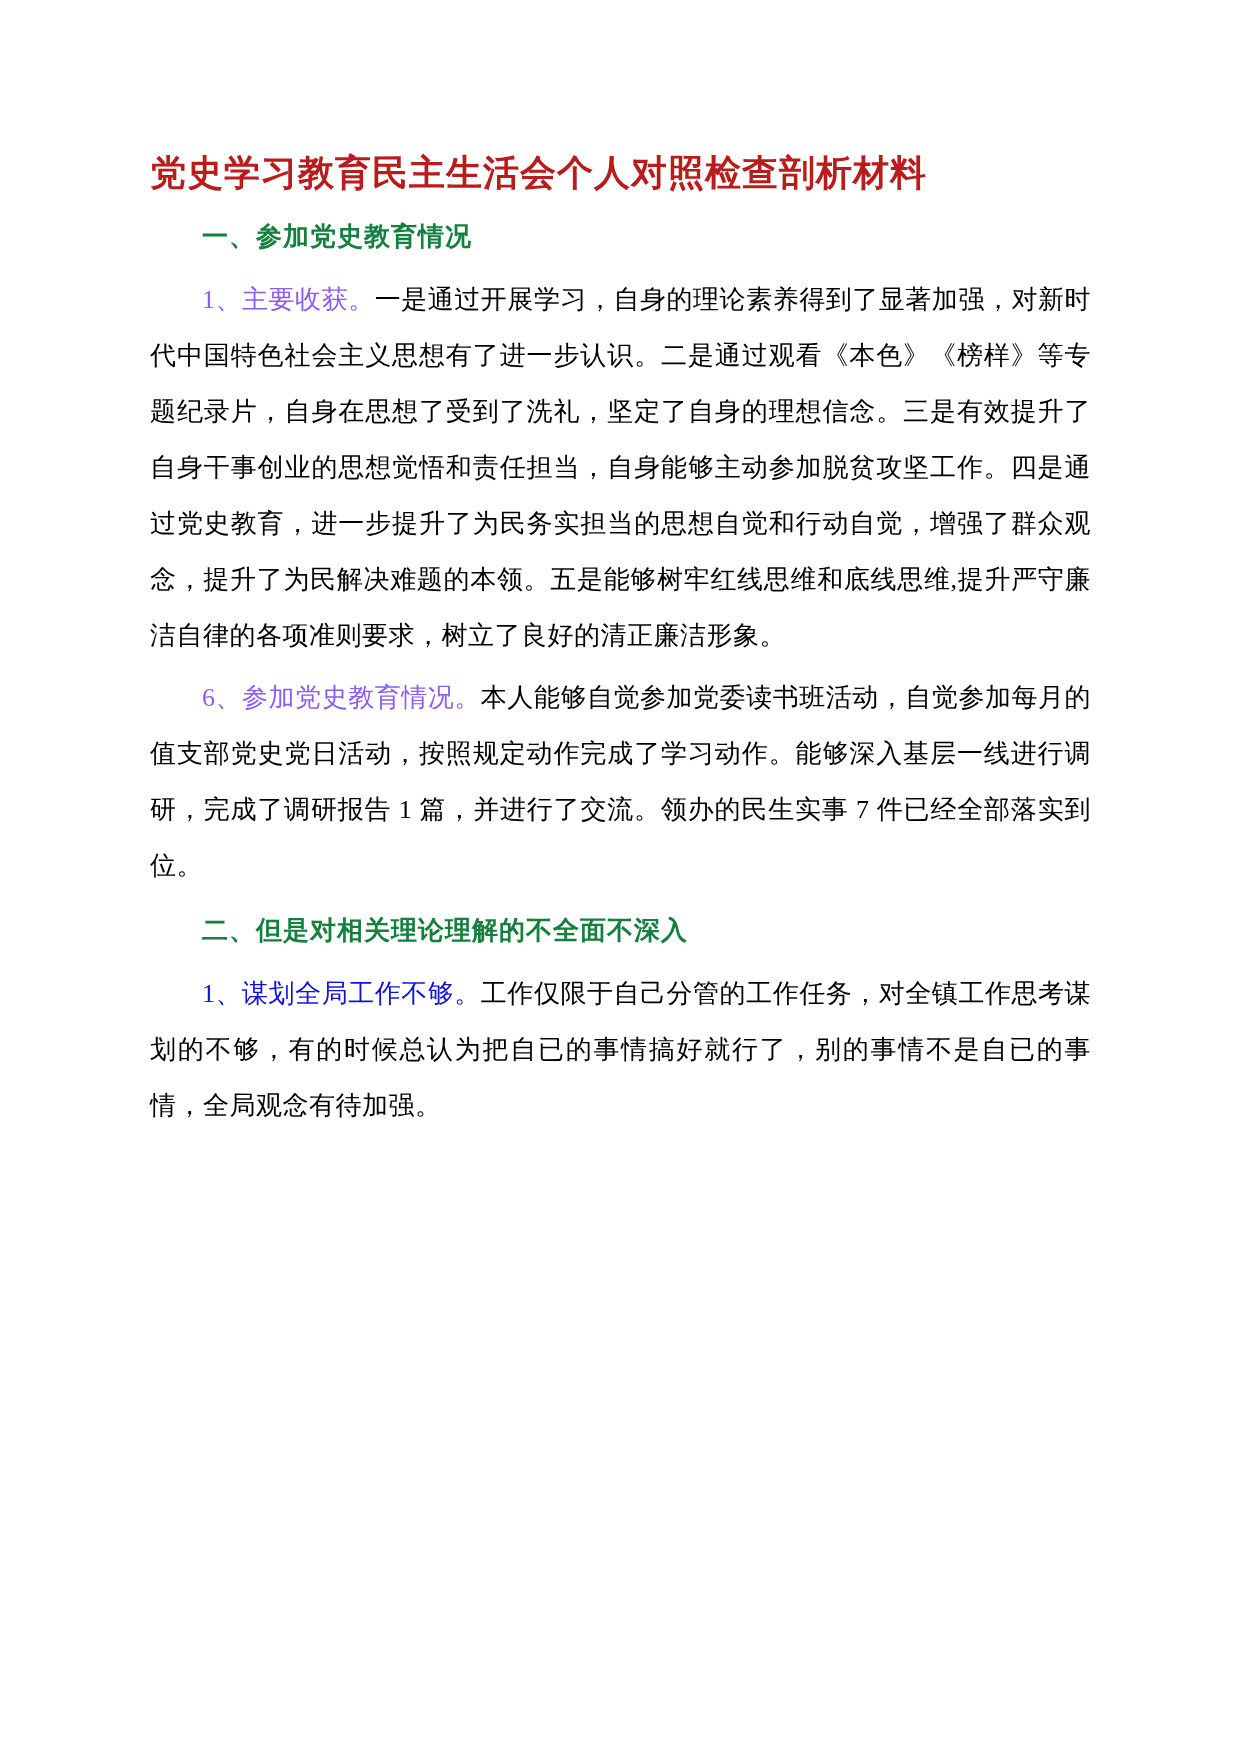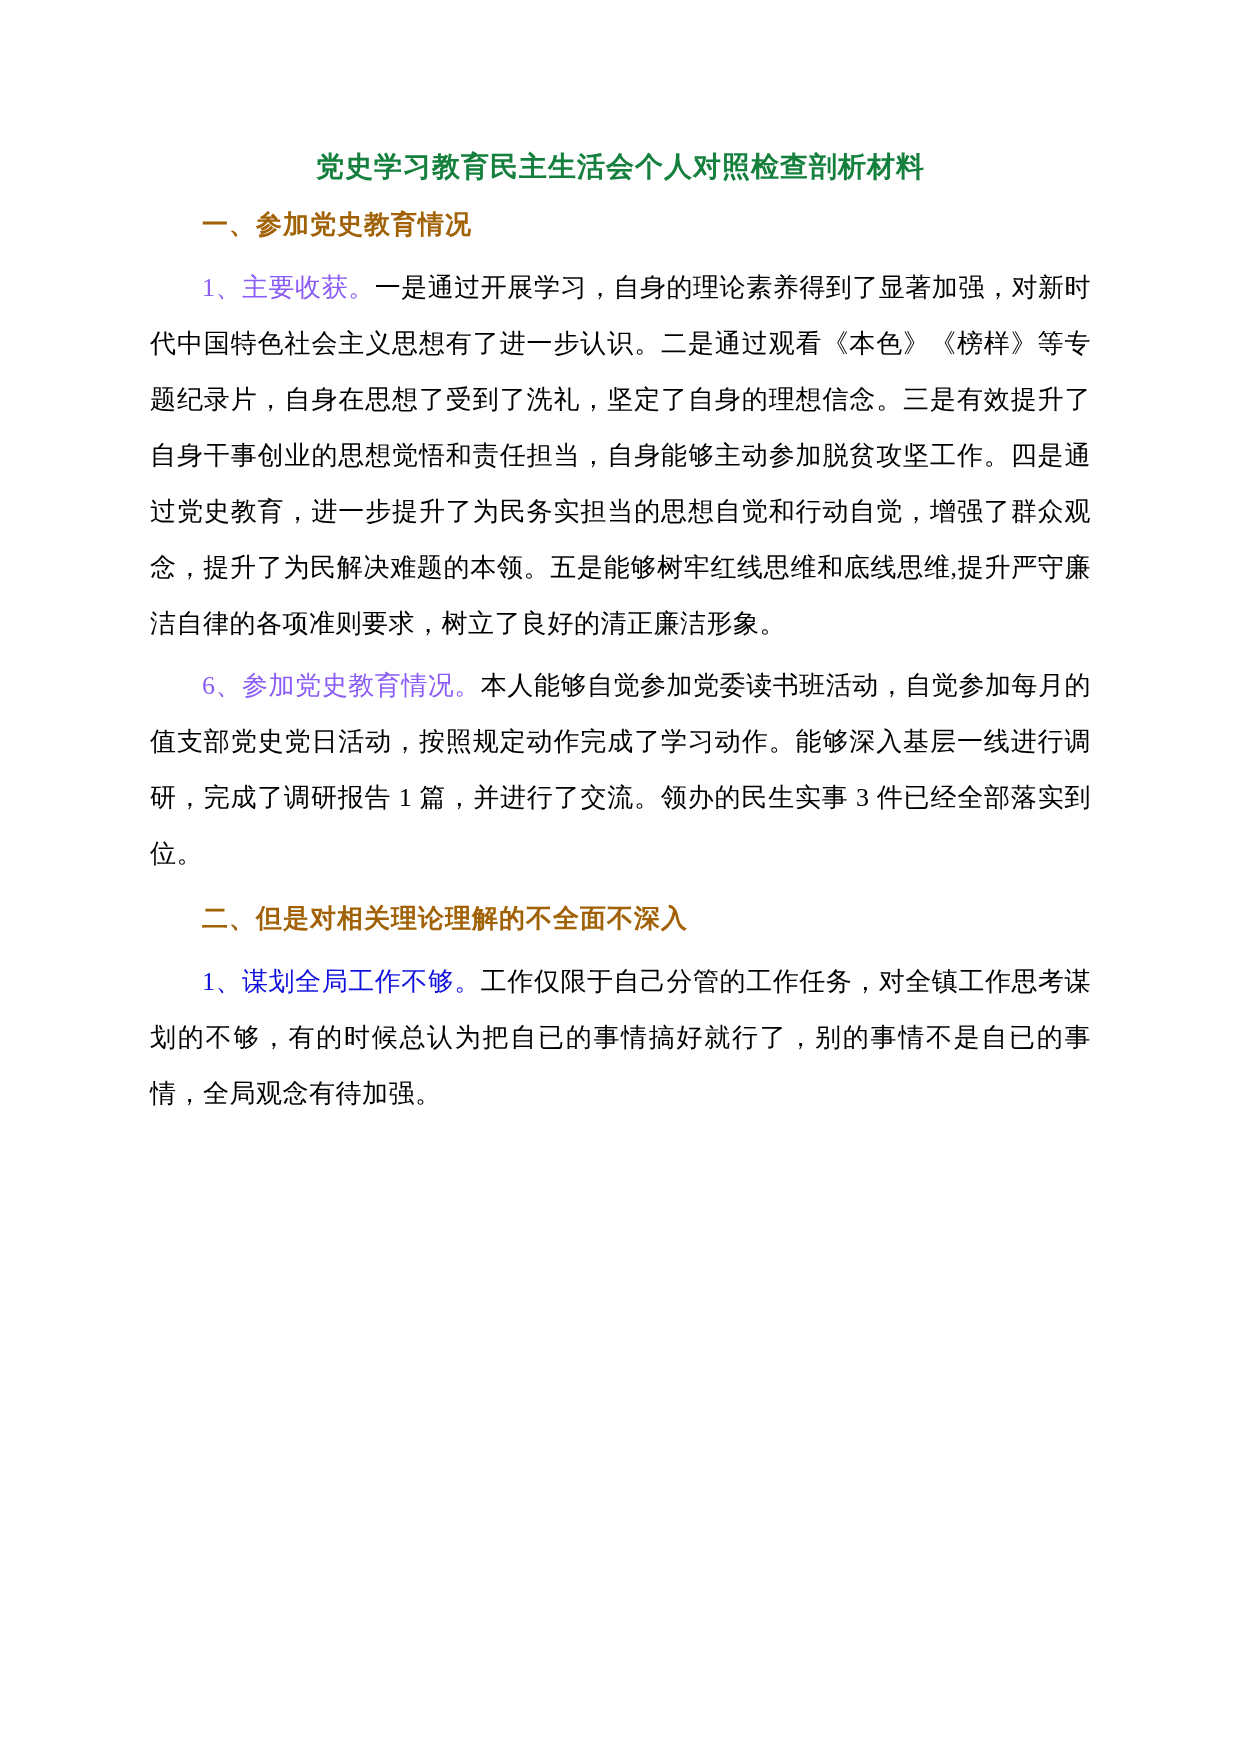--- a/index.html
+++ b/index.html
@@ -13,26 +13,26 @@
   .page {
     width: 1241px;
     height: 1755px;
     box-sizing: border-box;
     padding: 118px 150px 60px 150px;
     background: #ffffff;
     position: relative;
     overflow: hidden;
   }
   .doc-title {
-    font-size: 28px;
+    font-size: 36px;
     font-weight: bold;
-    text-align: center;
+    text-align: left;
     letter-spacing: 1px;
     margin: 28px 0 6px 0;
-    color: #15803d;
+    color: #b91c1c;
     line-height: 1.5;
     font-family: "Liberation Serif", "DejaVu Serif", serif;
   }
   p {
     margin: 0;
     font-size: 26px;
     line-height: 56px;
     color: #000000;
     text-align: justify;
     text-justify: inter-ideograph;
@@ -41,21 +41,21 @@
   .indent {
     text-indent: 2em;
   }
   .section-heading {
     font-size: 26px;
     font-weight: bold;
     line-height: 58px;
     text-indent: 2em;
     margin: 8px 0 0 0;
     letter-spacing: 1px;
-    color: #a16207;
+    color: #15803d;
   }
   .para {
     margin-top: 6px;
   }
   .blue {
     color: #1111dd;
   }
   .blue-b {
     color: #8b5cf6;
   }
@@ -68,21 +68,21 @@
   <h1 class="doc-title">党史学习教育民主生活会个人对照检查剖析材料</h1>
 
 
   <p class="section-heading">一、参加党史教育情况</p>
 
   <p class="indent para">
     <span class="blue-b">1、主要收获。</span><span>一是通过开展学习，自身的理论素养得到了显著加强，对新时代中国特色社会主义思想有了进一步认识。二是通过观看《本色》《榜样》等专题纪录片，自身在思想了受到了洗礼，坚定了自身的理想信念。三是有效提升了自身干事创业的思想觉悟和责任担当，自身能够主动参加脱贫攻坚工作。四是通过党史教育，进一步提升了为民务实担当的思想自觉和行动自觉，增强了群众观念，提升了为民解决难题的本领。五是能够树牢红线思维和底线思维,提升严守廉洁自律的各项准则要求，树立了良好的清正廉洁形象。</span>
   </p>
 
   <p class="indent para">
-    <span class="blue-b">6、参加党史教育情况。</span><span>本人能够自觉参加党委读书班活动，自觉参加每月的值支部党史党日活动，按照规定动作完成了学习动作。能够深入基层一线进行调研，完成了调研报告 1 篇，并进行了交流。领办的民生实事 3 件已经全部落实到位。</span>
+    <span class="blue-b">6、参加党史教育情况。</span><span>本人能够自觉参加党委读书班活动，自觉参加每月的值支部党史党日活动，按照规定动作完成了学习动作。能够深入基层一线进行调研，完成了调研报告 1 篇，并进行了交流。领办的民生实事 7 件已经全部落实到位。</span>
   </p>
 
   <p class="section-heading">二、但是对相关理论理解的不全面不深入</p>
 
 
   <p class="indent para">
     <span class="blue">1、谋划全局工作不够。</span><span>工作仅限于自己分管的工作任务，对全镇工作思考谋划的不够，有的时候总认为把自已的事情搞好就行了，别的事情不是自已的事情，全局观念有待加强。</span>
   </p>
 
 </div>

